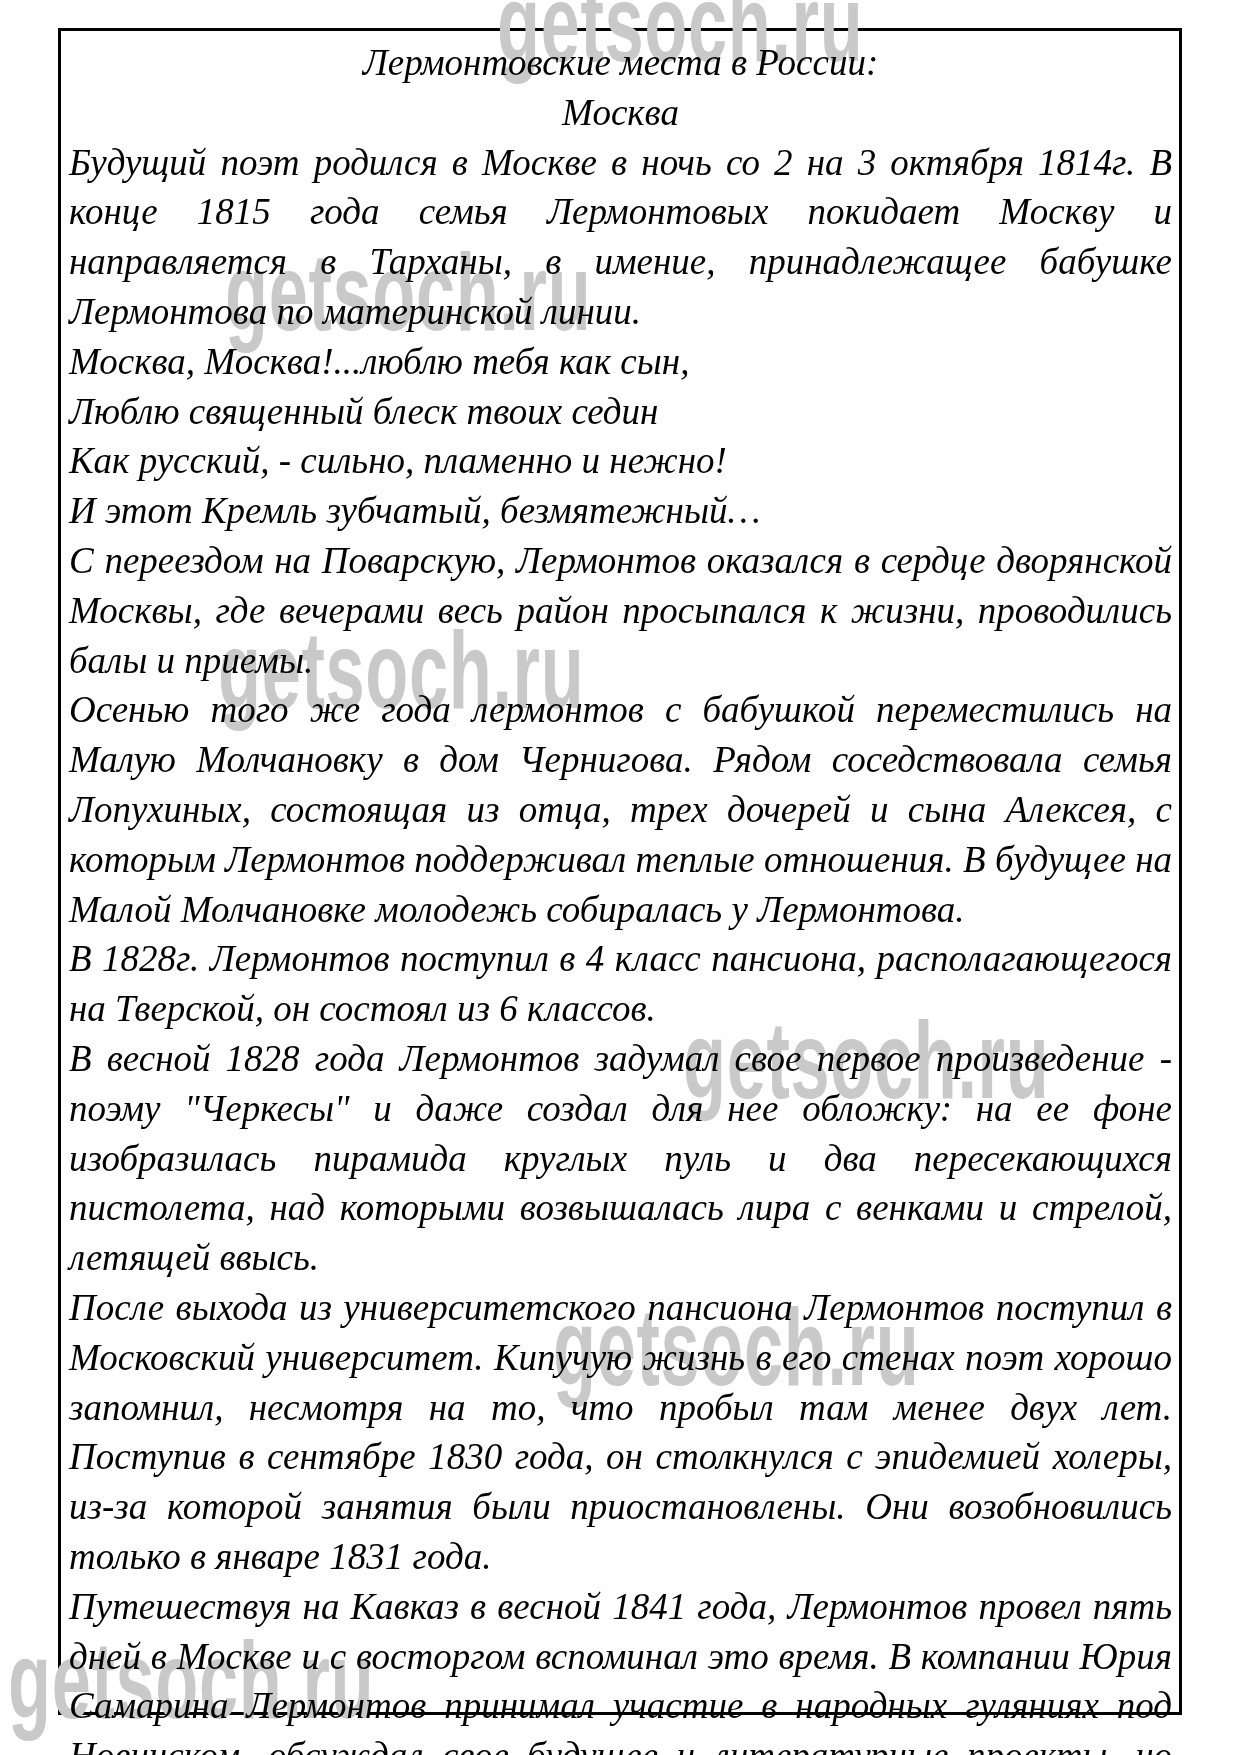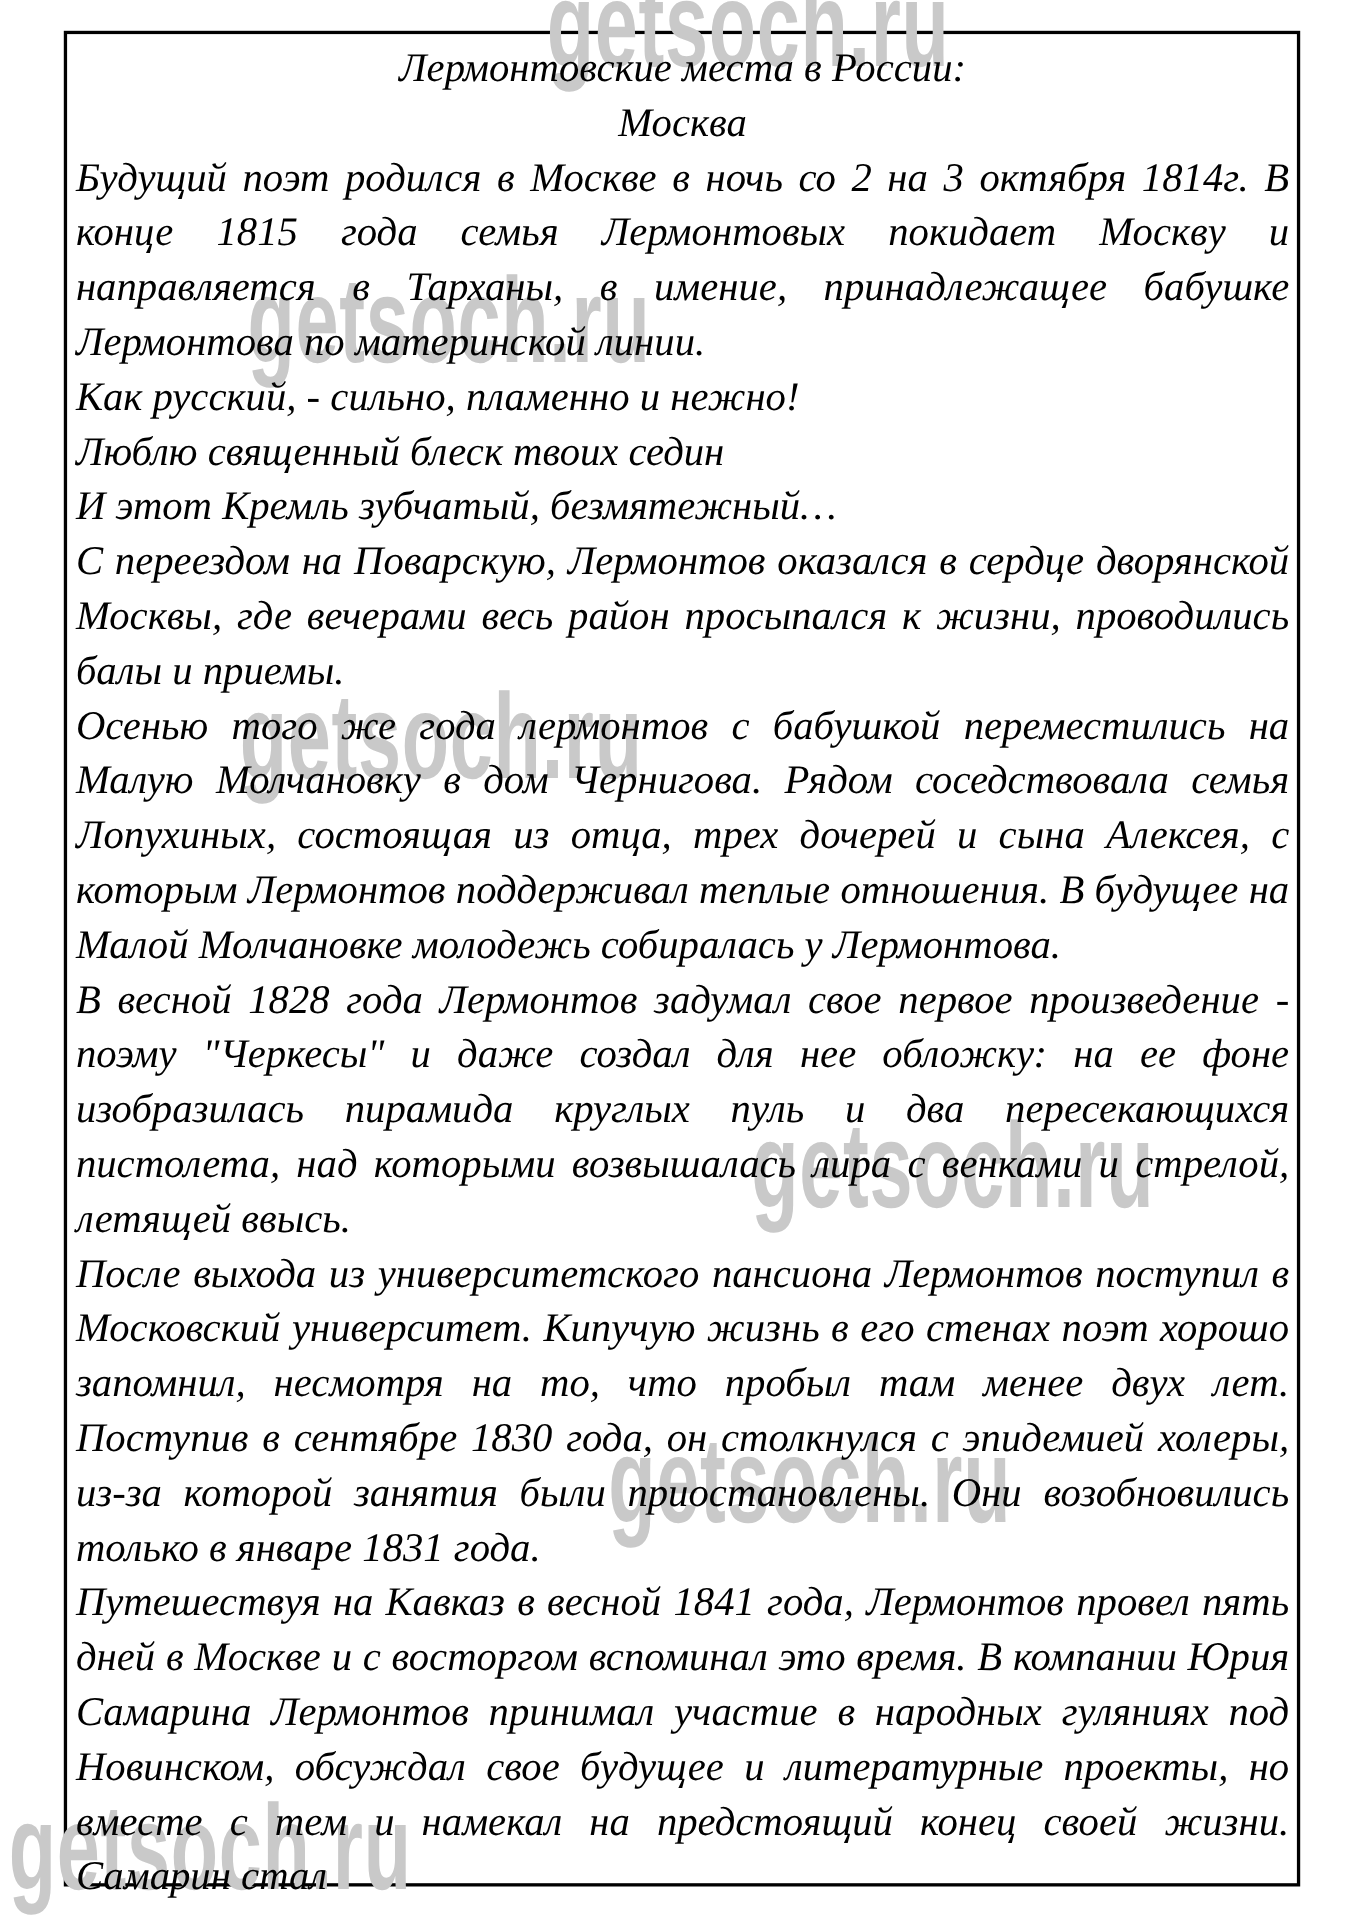--- a/index.html
+++ b/index.html
@@ -69,21 +69,23 @@
 <div class="watermark" style="left:225px; top:237px;">getsoch.ru</div>
 <div class="watermark" style="left:218px; top:615px;">getsoch.ru</div>
 <div class="watermark" style="left:683px; top:1005px;">getsoch.ru</div>
 <div class="watermark" style="left:553px; top:1292px;">getsoch.ru</div>
 <div class="watermark" style="left:8px;   top:1625px;">getsoch.ru</div>
 
 <div class="content">
   <p class="italic">Лермонтовские места в России:</p>
   <p class="italic">Москва</p>
   <p>Будущий поэт родился в Москве в ночь со 2 на 3 октября 1814г. В конце 1815 года семья Лермонтовых покидает Москву и направляется в Тарханы, в имение, принадлежащее бабушке Лермонтова по материнской линии.</p>
+  <p>Москва, Москва!...люблю тебя как сын,</p>
+  <p>Люблю священный блеск твоих седин</p>
   <p>Как русский, - сильно, пламенно и нежно!</p>
-  <p>Люблю священный блеск твоих седин</p>
   <p>И этот Кремль зубчатый, безмятежный…</p>
   <p>С переездом на Поварскую, Лермонтов оказался в сердце дворянской Москвы, где вечерами весь район просыпался к жизни, проводились балы и приемы.</p>
   <p>Осенью того же года лермонтов с бабушкой переместились на Малую Молчановку в дом Чернигова. Рядом соседствовала семья Лопухиных, состоящая из отца, трех дочерей и сына Алексея, с которым Лермонтов поддерживал теплые отношения. В будущее на Малой Молчановке молодежь собиралась у Лермонтова.</p>
+  <p>В 1828г. Лермонтов поступил в 4 класс пансиона, располагающегося на Тверской, он состоял из 6 классов.</p>
   <p>В весной 1828 года Лермонтов задумал свое первое произведение - поэму "Черкесы" и даже создал для нее обложку: на ее фоне изобразилась пирамида круглых пуль и два пересекающихся пистолета, над которыми возвышалась лира с венками и стрелой, летящей ввысь.</p>
   <p>После выхода из университетского пансиона Лермонтов поступил в Московский университет. Кипучую жизнь в его стенах поэт хорошо запомнил, несмотря на то, что пробыл там менее двух лет. Поступив в сентябре 1830 года, он столкнулся с эпидемией холеры, из-за которой занятия были приостановлены. Они возобновились только в январе 1831 года.</p>
   <p>Путешествуя на Кавказ в весной 1841 года, Лермонтов провел пять дней в Москве и с восторгом вспоминал это время. В компании Юрия Самарина Лермонтов принимал участие в народных гуляниях под Новинском, обсуждал свое будущее и литературные проекты, но вместе с тем и намекал на предстоящий конец своей жизни. Самарин стал</p>
 </div>
 
 </body></html>

